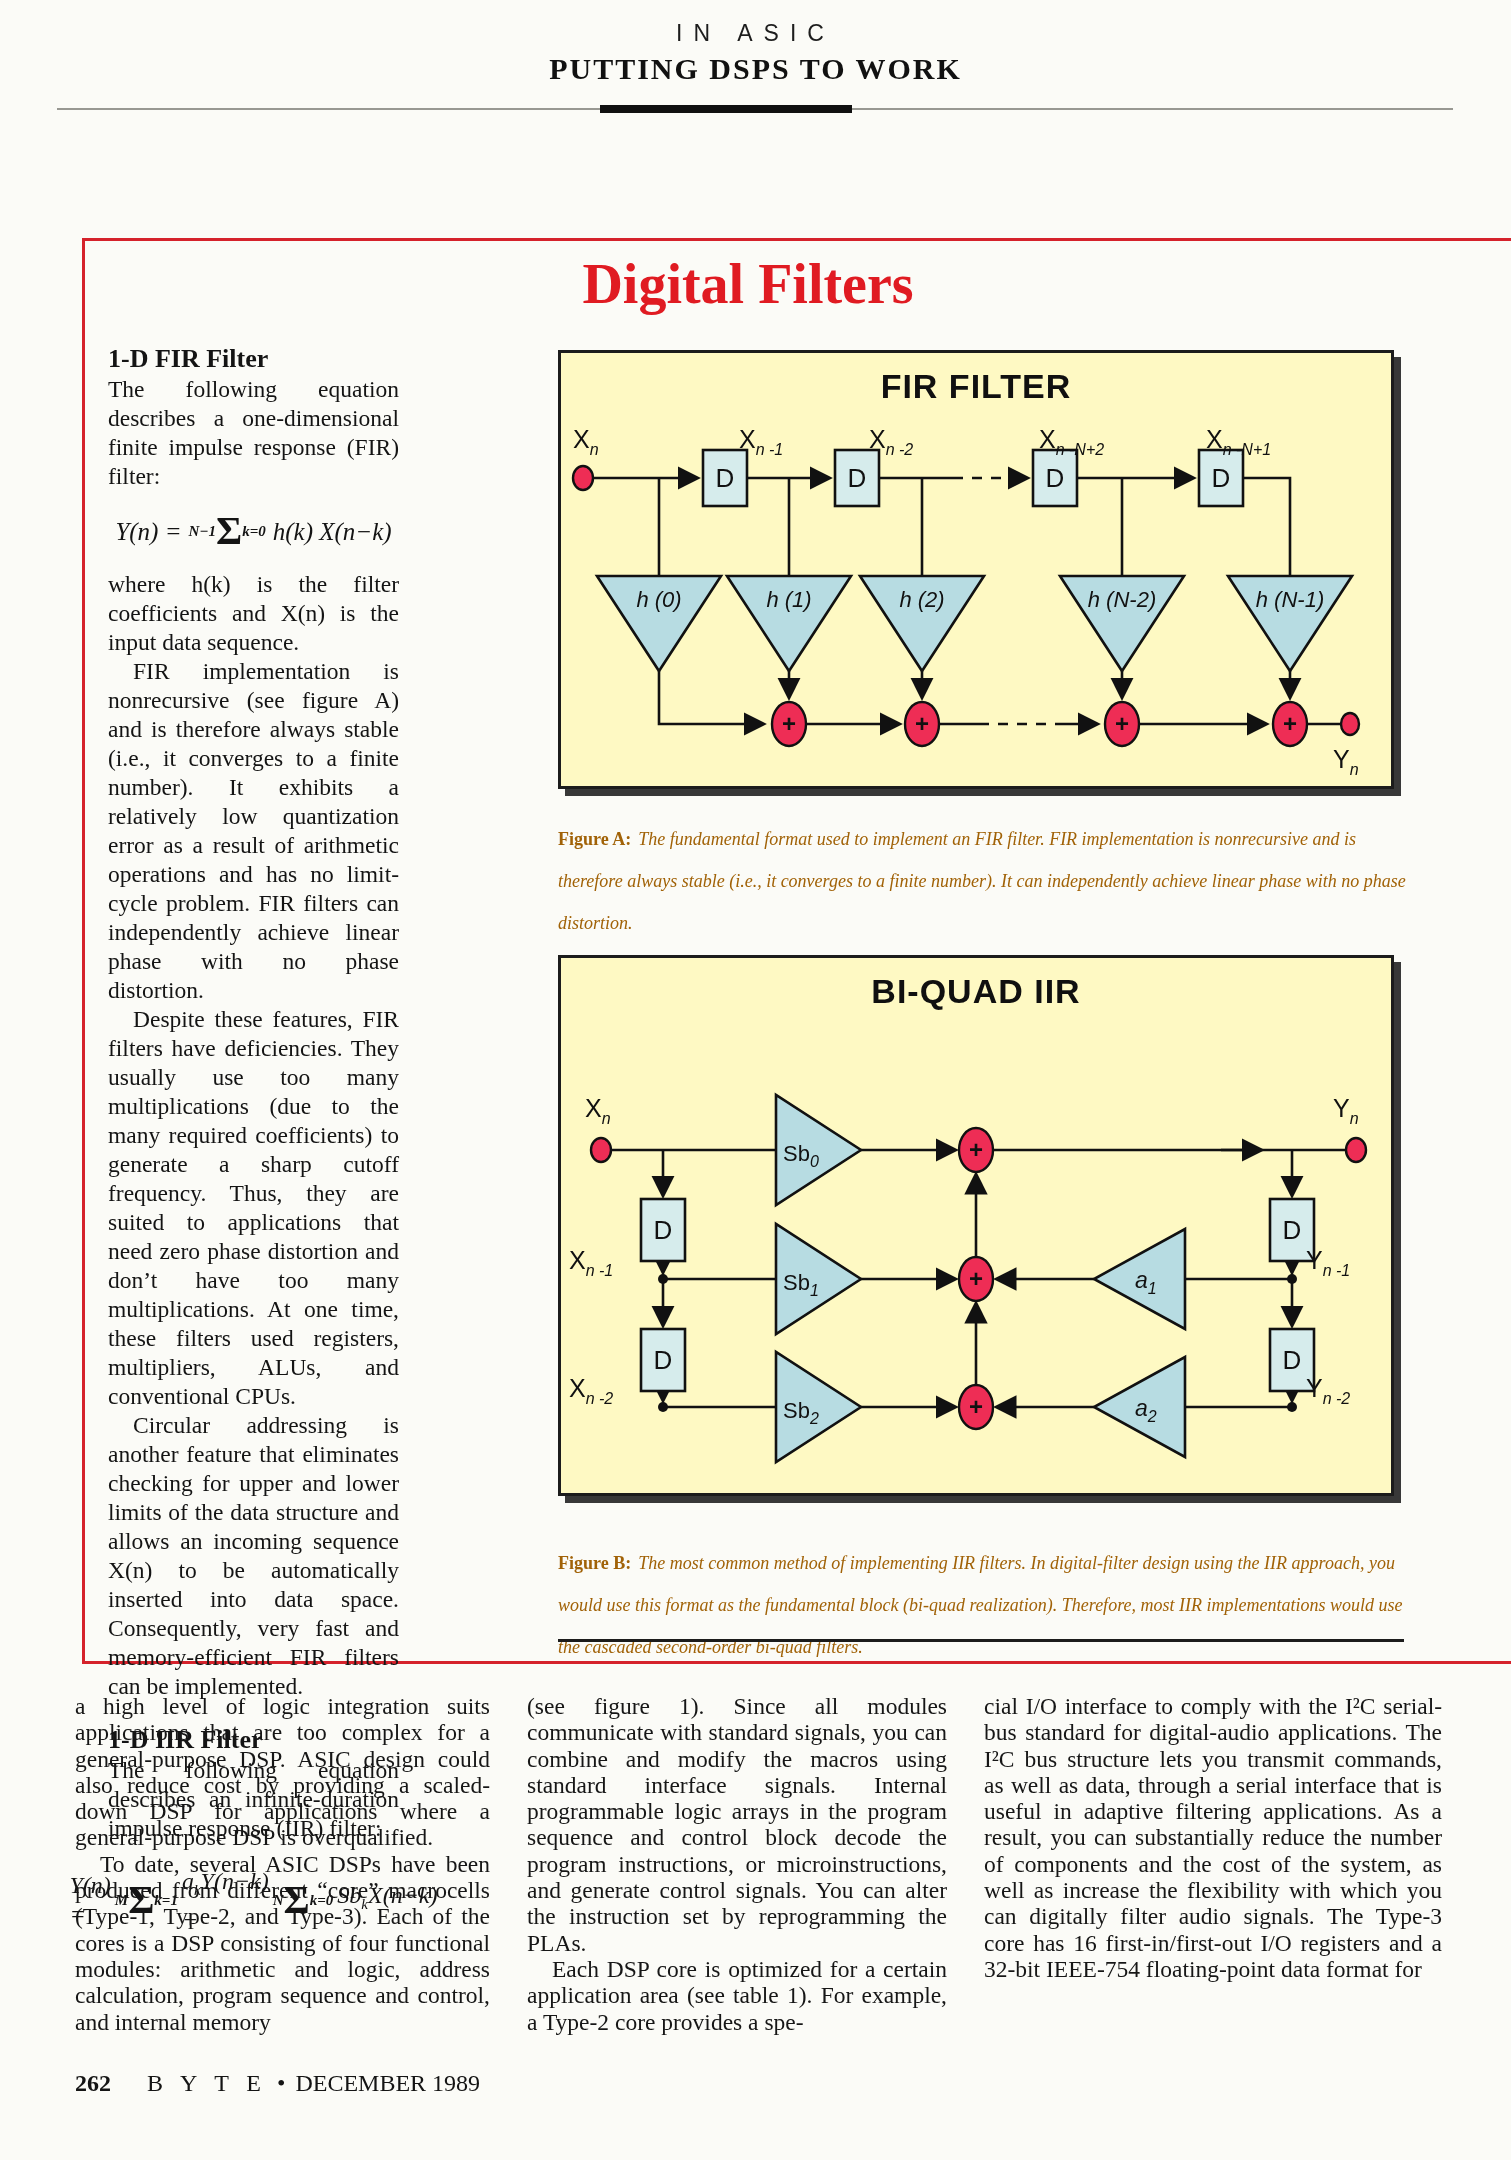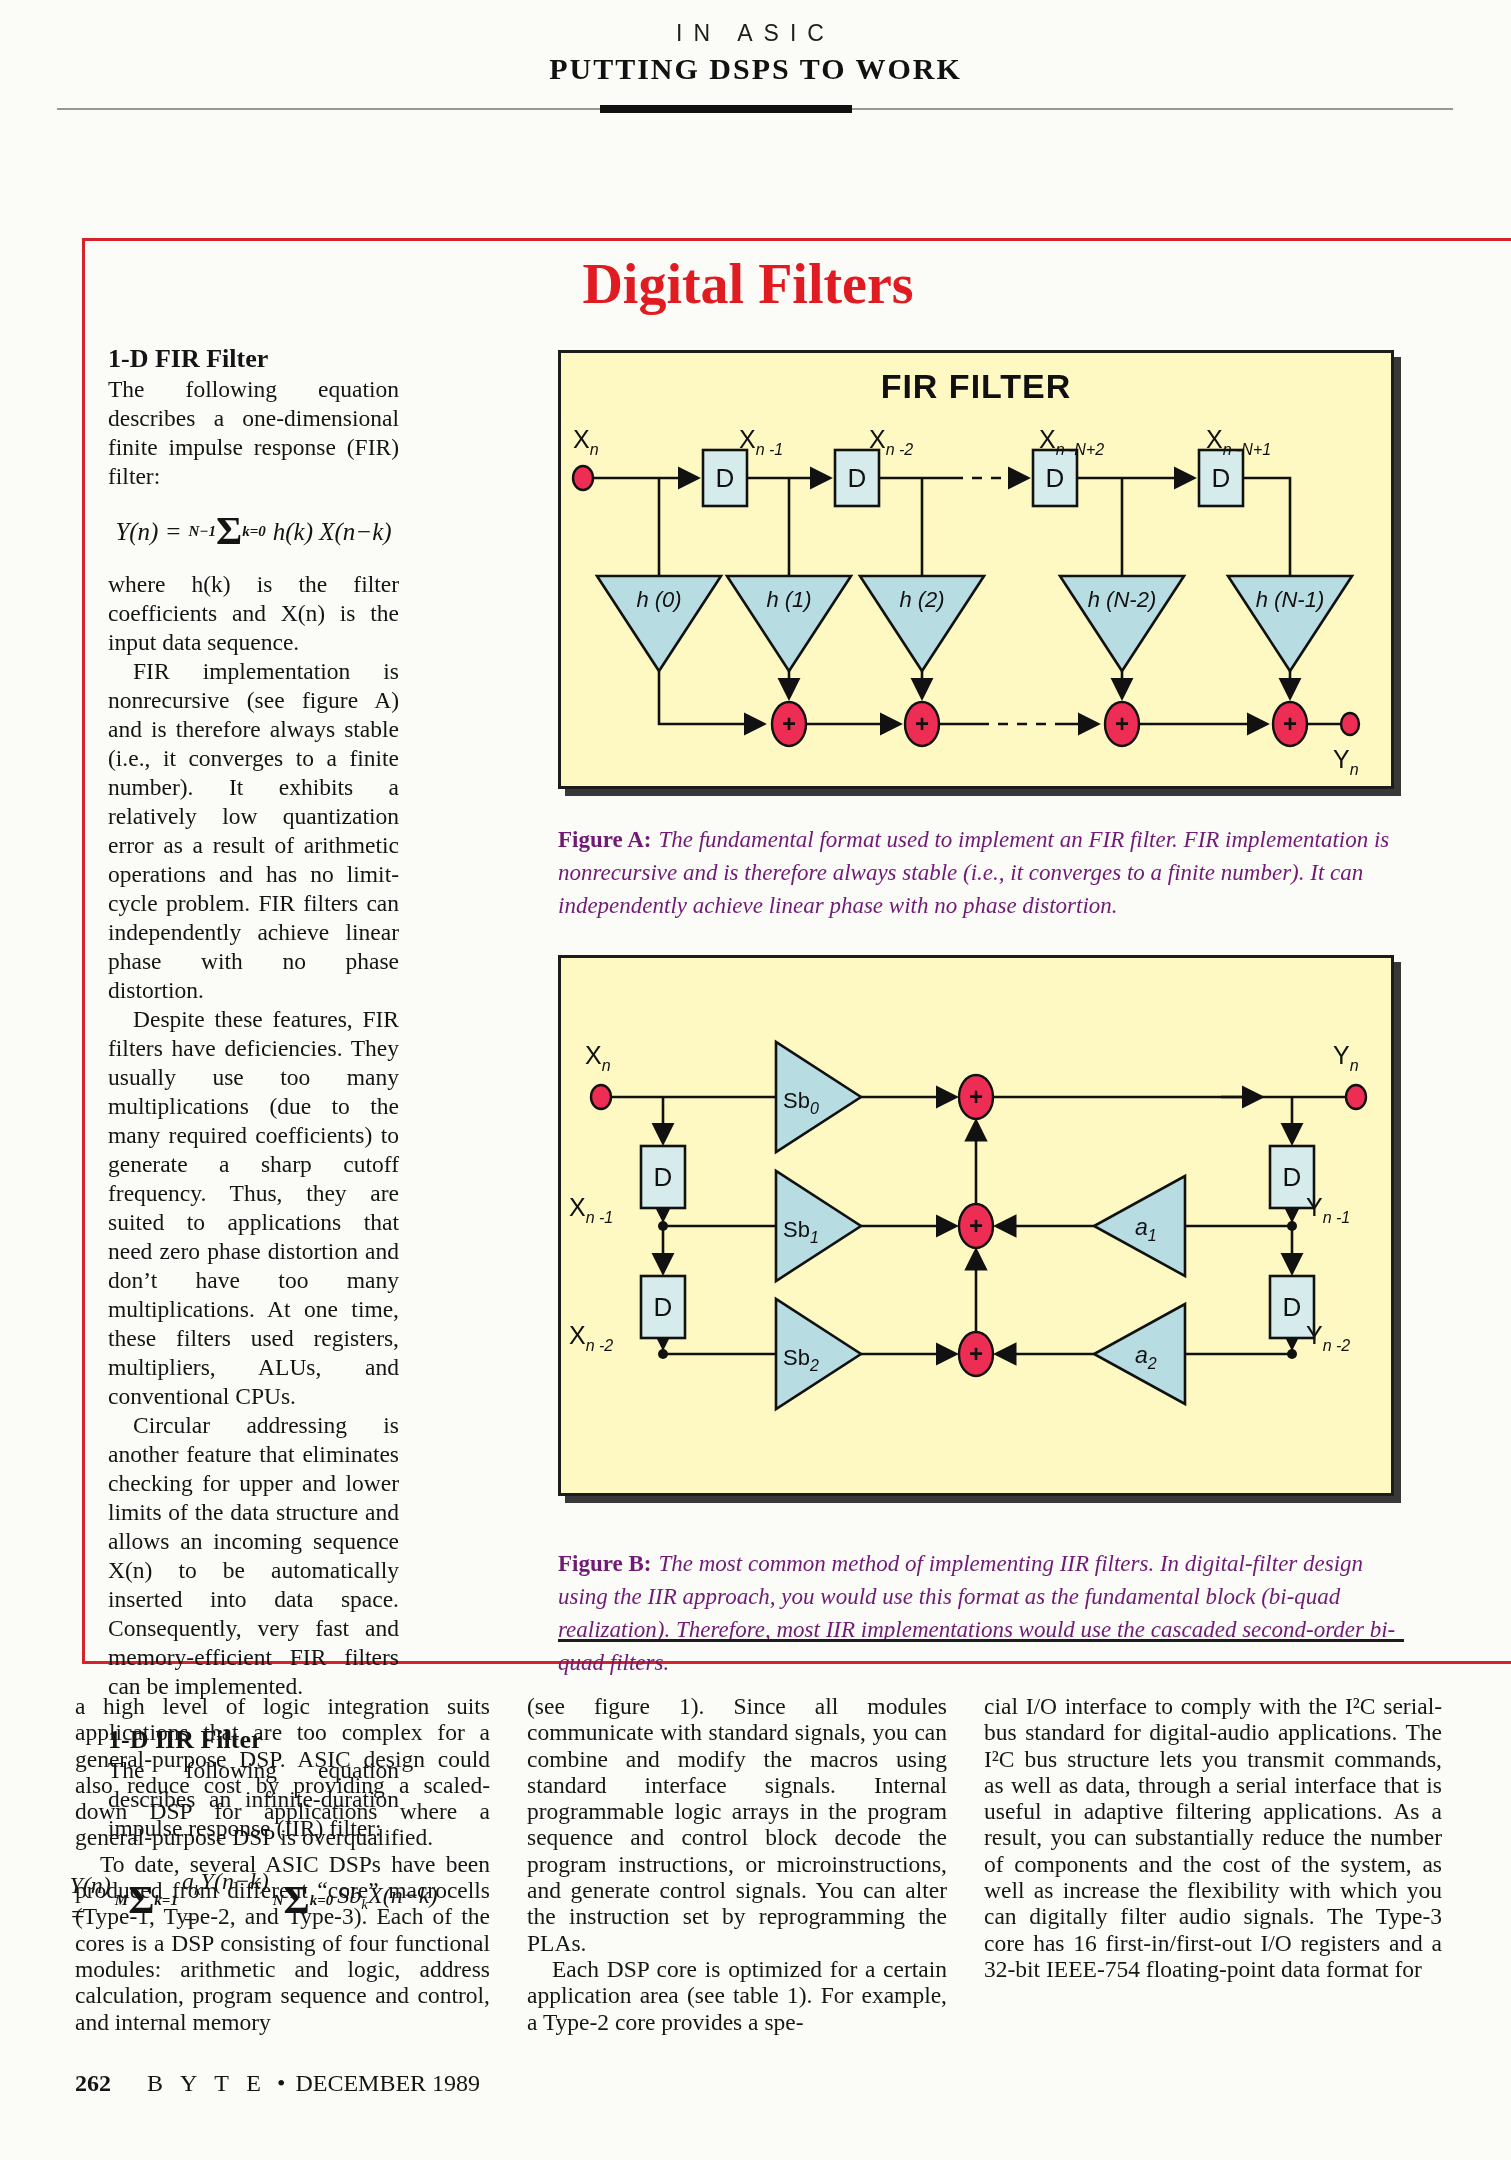--- a/index.html
+++ b/index.html
@@ -39,21 +39,21 @@
 
   
   .fig{background:#fef9c3;border:3px solid #1c1c1c;box-shadow:7px 7px 0 #383838;}
   .fig-a{top:350px;left:558px;width:830px;height:433px;}
   .fig-b{top:955px;left:558px;width:830px;height:535px;}
   .fig-title{text-align:center;font-family:"Liberation Sans",sans-serif;font-weight:bold;
              font-size:34px;letter-spacing:1px;padding-top:14px;color:#101010;}
   .fig svg{display:block;}
 
   
-  .caption{font-size:23px;line-height:33px;font-style:italic;color:#701a75;}
+  .caption{font-size:18px;line-height:42px;font-style:italic;color:#a16207;}
   .cap-a{top:800px;left:558px;width:848px;}
   .cap-b{top:1524px;left:558px;width:848px;}
   .cap-label{font-style:normal;font-weight:bold;padding-right:7px;}
   .cap-rule{top:1639px;left:558px;width:846px;height:3px;background:#1c1c1c;}
 
   
   .columns{top:1693px;left:75px;width:1372px;display:flex;gap:37px;
            font-size:23.5px;line-height:26.3px;text-align:justify;}
   .columns p{margin:0;}
   .c1{width:415px;} .c2{width:420px;} .c3{width:458px;}
@@ -200,20 +200,21 @@
         <text class="siglab" x="645" y="42"><tspan>X</tspan><tspan class="ssub" dy="7">n -N+1</tspan></text>
         <text class="siglab" x="772" y="362"><tspan>Y</tspan><tspan class="ssub" dy="7">n</tspan></text>
       </g>
     </svg>
   </div>
   <p class="abs caption cap-a">
     <span class="cap-label">Figure A:</span><span>The fundamental format used to implement an FIR filter. FIR implementation is nonrecursive and is therefore always stable (i.e., it converges to a finite number). It can independently achieve linear phase with no phase distortion.</span>
   </p>
 
   <div class="abs fig fig-b">
+    <div class="fig-title">BI-QUAD IIR</div>
     <svg width="824" height="467" viewBox="0 0 824 467">
       <defs>
         <marker id="ahB" markerWidth="9" markerHeight="9" refX="7.5" refY="4.5" orient="auto">
           <path d="M0,0 L9,4.5 L0,9 z" fill="#111"></path>
         </marker>
       </defs>
       <g>
         <path class="ln" d="M40,139 H215"></path>
         <path class="ln" d="M300,139 H394" marker-end="url(#ahB)"></path>
         <path class="ln" d="M432,139 H795"></path>

